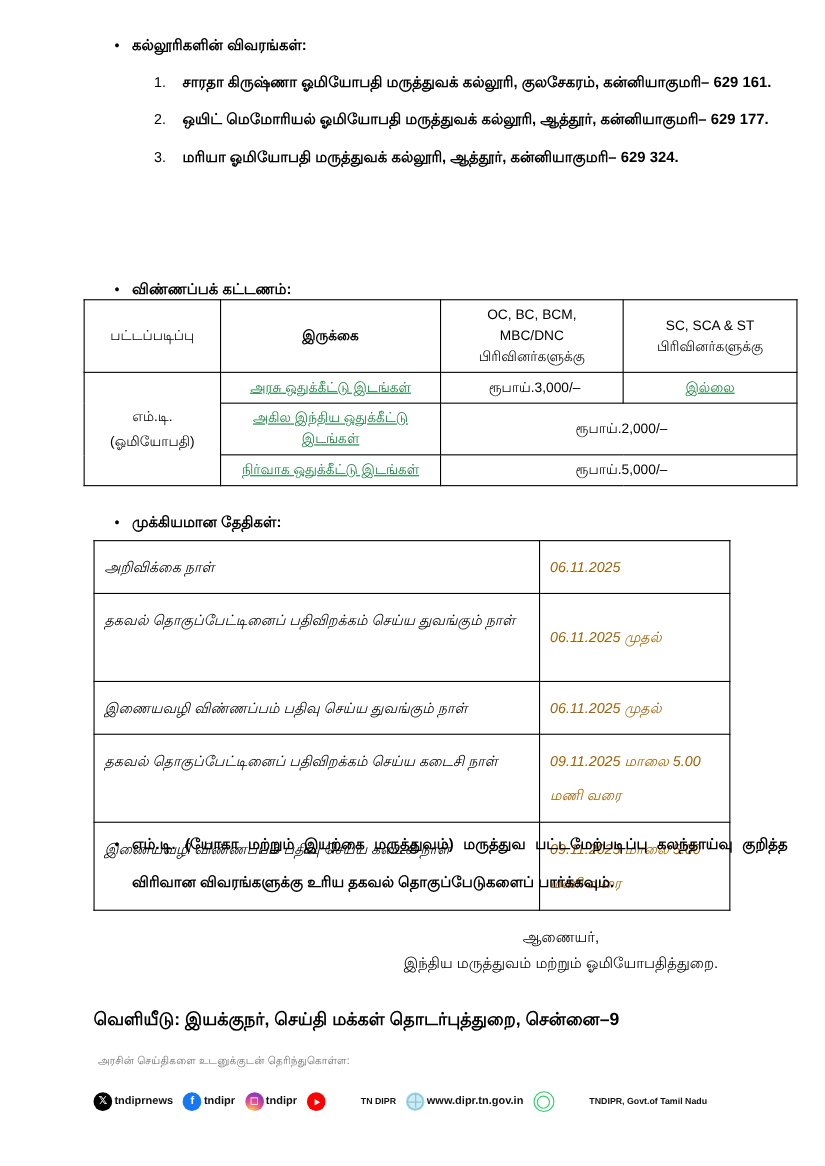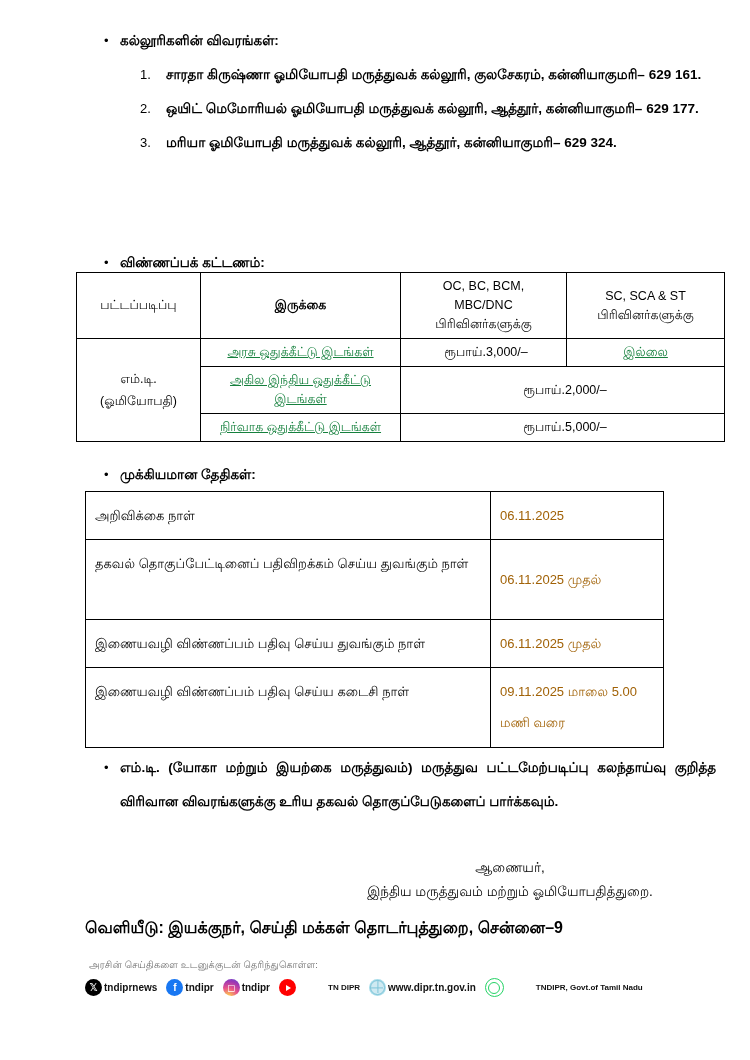--- a/index.html
+++ b/index.html
@@ -128,20 +128,21 @@
     width: 578px;
     border-collapse: collapse;
     table-layout: fixed;
     font-size: 13px;
   }
   #dates-table td {
     border: 1px solid #000;
     vertical-align: top;
     padding: 8px 9px;
     line-height: 31px;
+    font-style: italic;
   }
   #dates-table td.label {
     text-align: justify;
     text-align-last: left;
   }
   #dates-table td.value {
     color: #a16207;
     text-align: left;
     vertical-align: middle;
   }
@@ -157,21 +158,20 @@
   }
 
   #signature {
     position: absolute;
     left: 300px;
     top: 840px;
     width: 420px;
     text-align: center;
     font-size: 13.5px;
     line-height: 24px;
-    margin-top: 16px;
   }
   #signature .sig-line1 { display: block; }
   #signature .sig-line2 { display: block; }
 
   #release-line {
     position: absolute;
     left: 85px;
     top: 918px;
     width: 620px;
     font-size: 16px;
@@ -184,21 +184,21 @@
     position: absolute;
     left: 85px;
     top: 958px;
     width: 600px;
     height: 72px;
   }
   #footer-tagline {
     font-size: 9.5px;
     color: #6f6f6f;
     letter-spacing: .2px;
-    margin: 0 0 6px 4px;
+    margin: 0 0 20px 4px;
     line-height: 14px;
   }
   #footer-icons {
     display: flex;
     align-items: center;
     gap: 0px;
     font-size: 9.5px;
     font-weight: bold;
   }
   .soc {
@@ -365,20 +365,24 @@
       </tr>
       <tr style="height:80px">
         <td class="label">தகவல் தொகுப்பேட்டினைப் பதிவிறக்கம் செய்ய துவங்கும் நாள்</td>
         <td class="value">06.11.2025 முதல்</td>
       </tr>
       <tr style="height:34px">
         <td class="label">இணையவழி விண்ணப்பம் பதிவு செய்ய துவங்கும் நாள்</td>
         <td class="value">06.11.2025 முதல்</td>
       </tr>
       <tr style="height:80px">
+        <td class="label">தகவல் தொகுப்பேட்டினைப் பதிவிறக்கம் செய்ய கடைசி நாள்</td>
+        <td class="value top">09.11.2025 மாலை 5.00 மணி வரை</td>
+      </tr>
+      <tr style="height:80px">
         <td class="label">இணையவழி விண்ணப்பம் பதிவு செய்ய கடைசி நாள்</td>
         <td class="value top">09.11.2025 மாலை 5.00 மணி வரை</td>
       </tr>
     </tbody>
   </table>
 
   <div id="final-note">
     <div class="bullet-block">
       <span class="bullet-dot">•</span>
       <span class="bullet-text justify-all">எம்.டி. (யோகா மற்றும் இயற்கை மருத்துவம்) மருத்துவ பட்டமேற்படிப்பு கலந்தாய்வு குறித்த விரிவான விவரங்களுக்கு உரிய தகவல் தொகுப்பேடுகளைப் பார்க்கவும்.</span>

